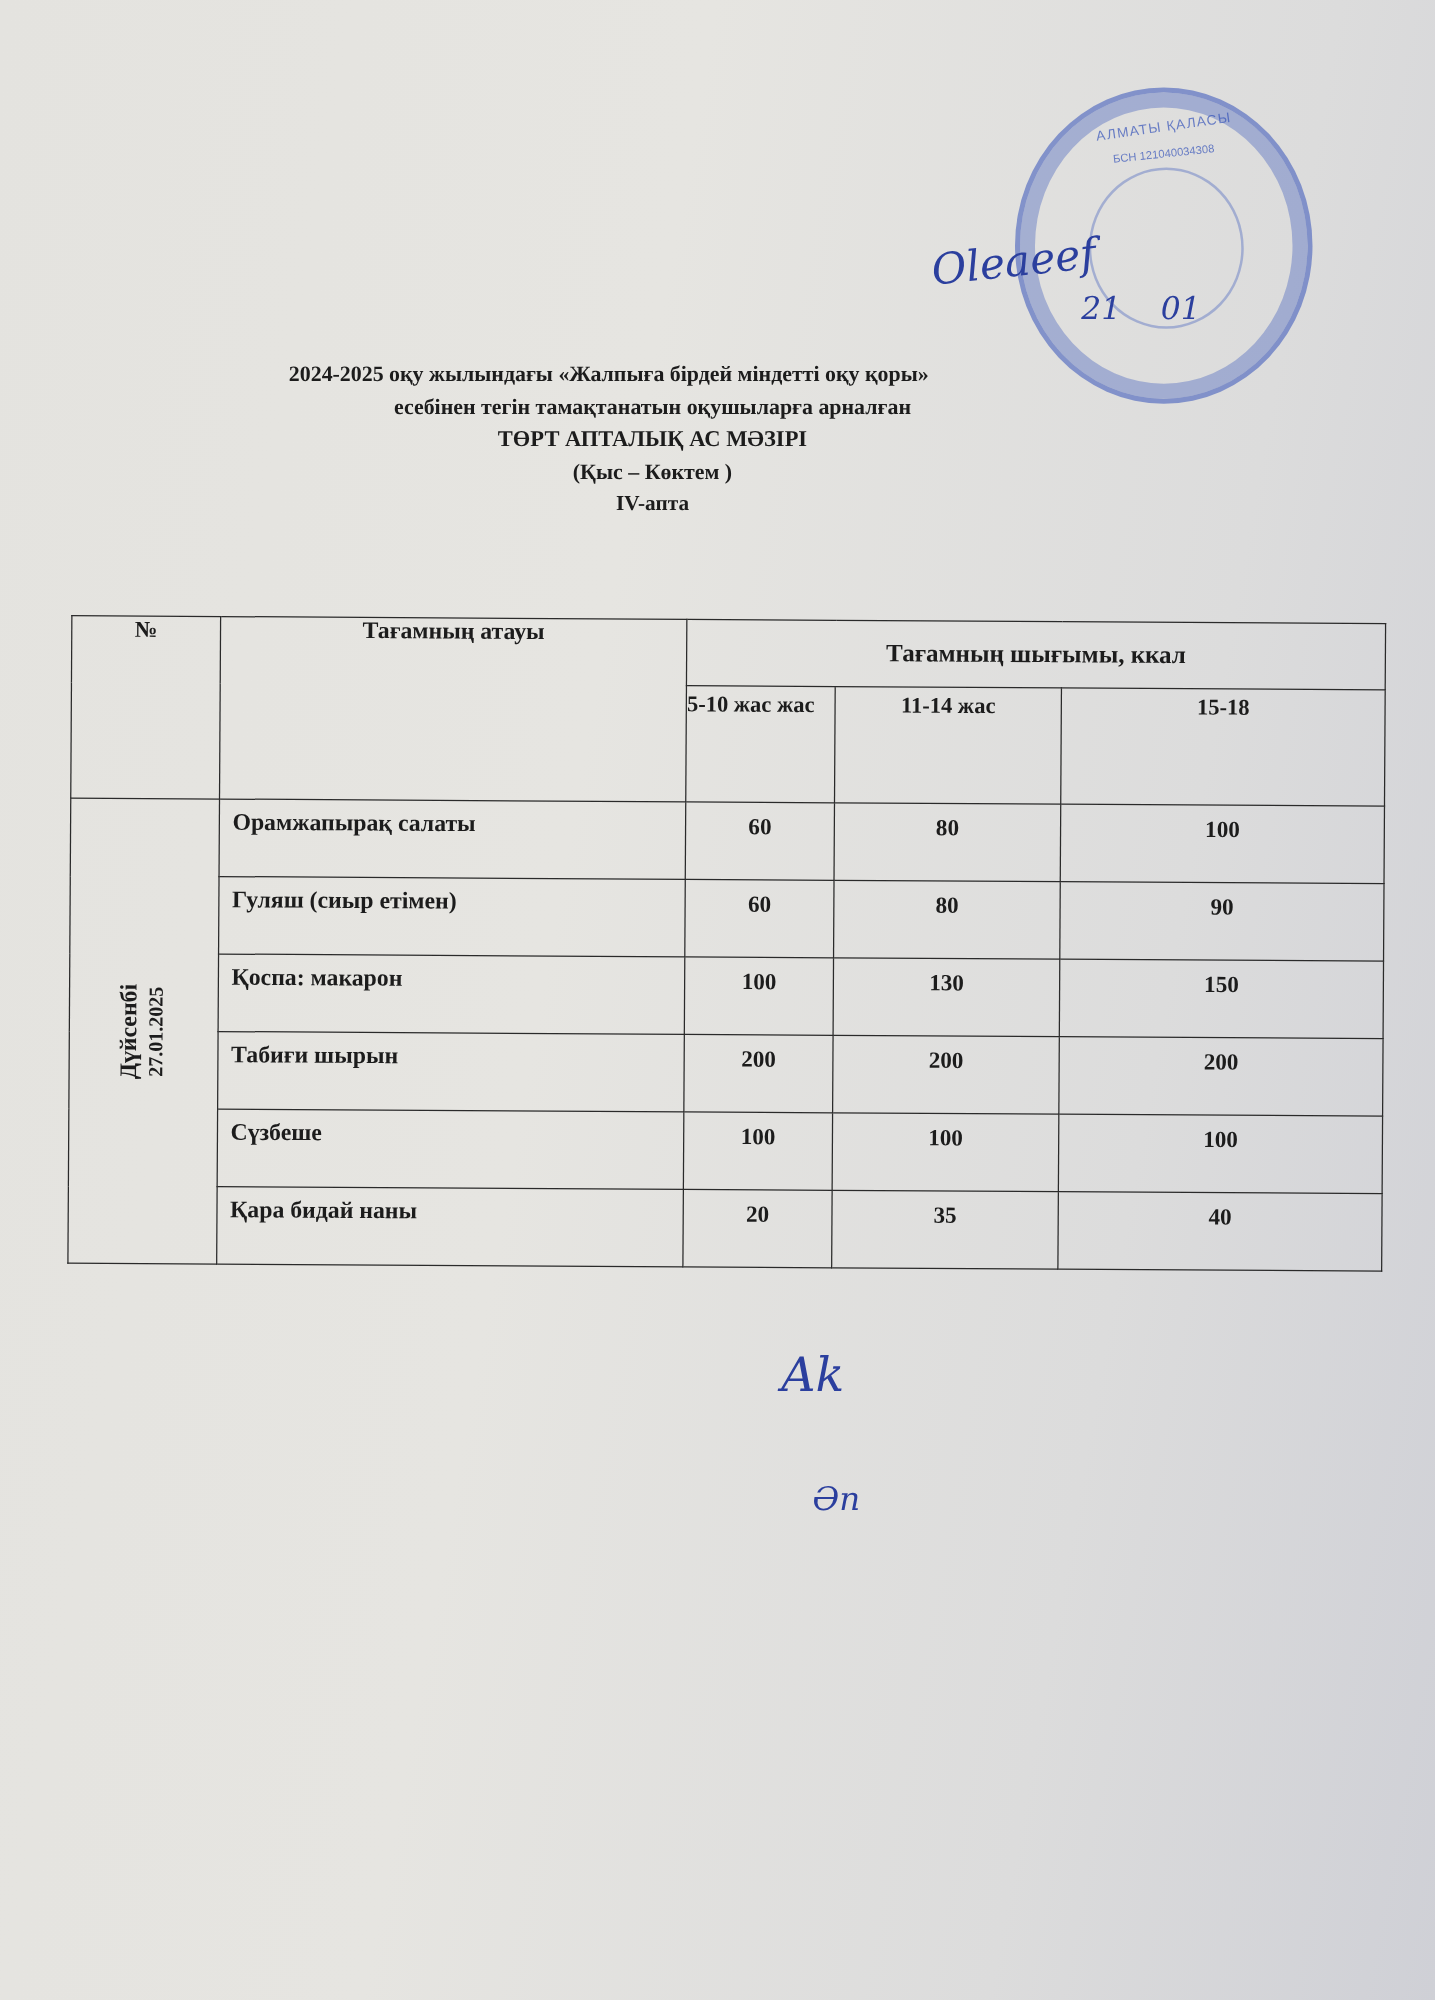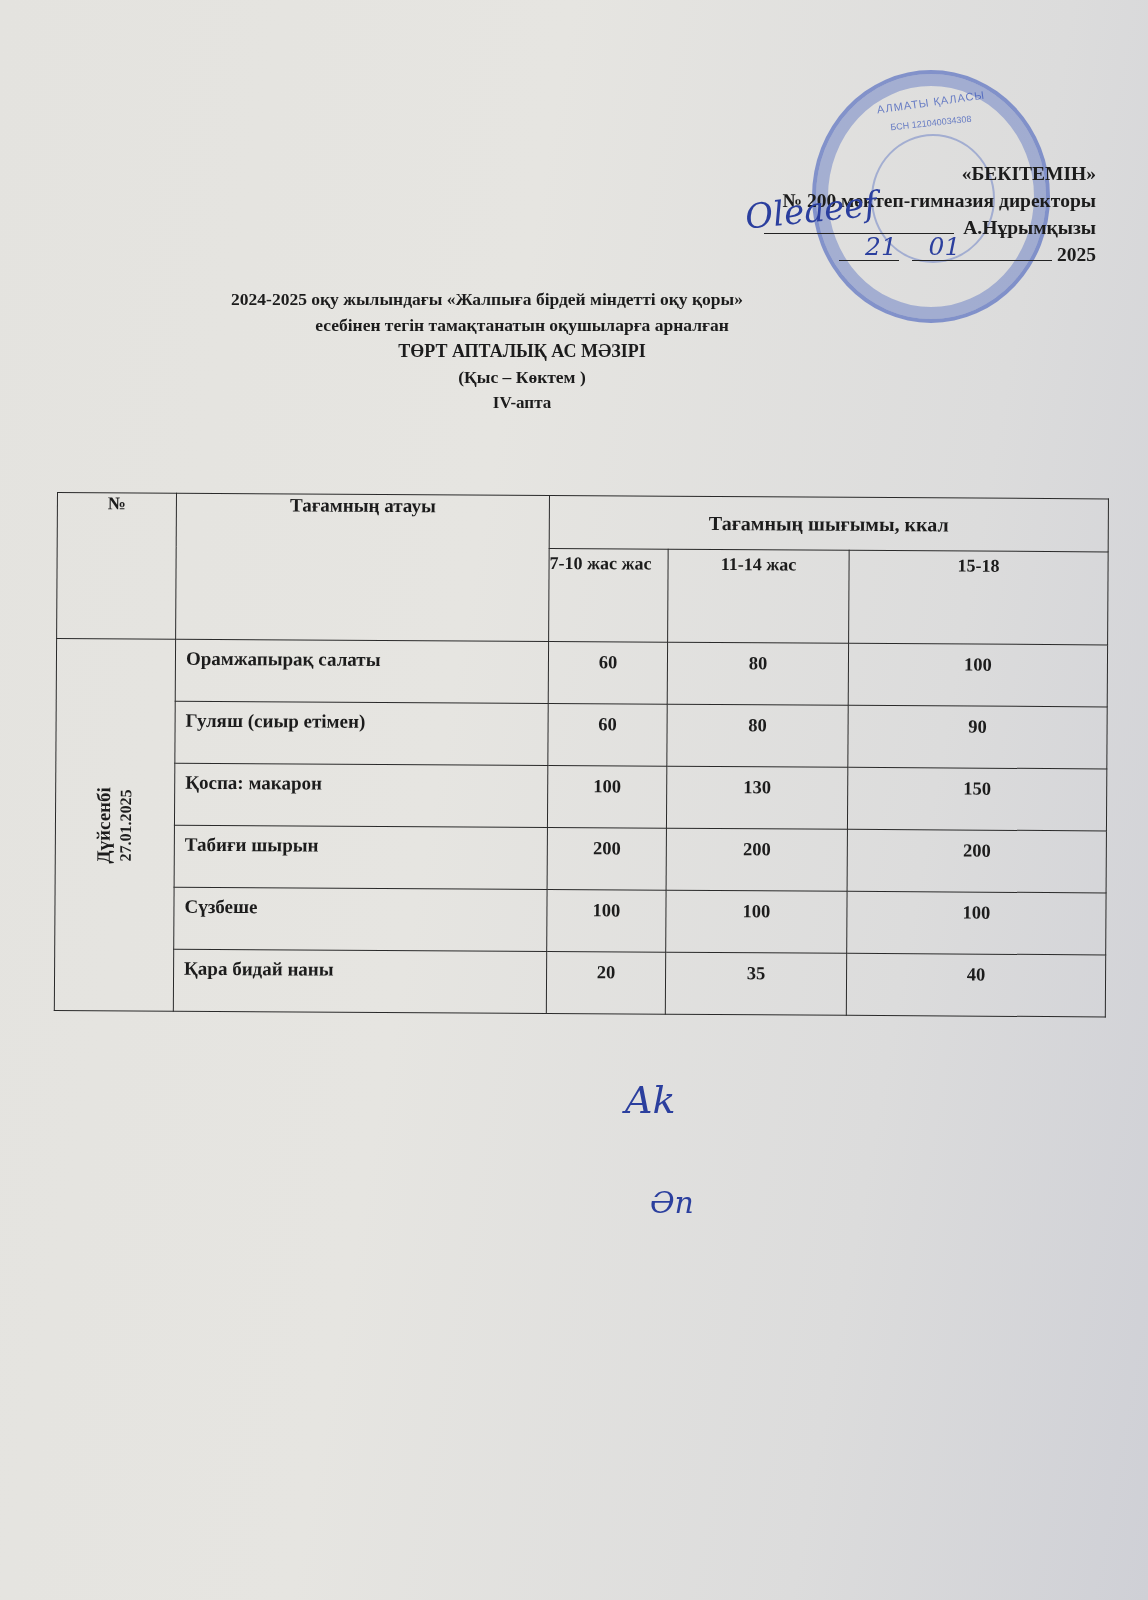--- a/index.html
+++ b/index.html
@@ -88,33 +88,20 @@
 <body>
 
 <div class="page">
 
   <div class="stamp">
     <div class="stamp-text">АЛМАТЫ ҚАЛАСЫ</div>
     <div class="stamp-bin">БСН 121040034308</div>
     <div class="stamp-inner"></div>
   </div>
 
-  <div class="approval">
-    <div class="line">«БЕКІТЕМІН»</div>
-    <div class="line">№ 200 мектеп-гимназия директоры</div>
-    <div class="line">
-      <span class="sig-line"></span>
-      <span>А.Нұрымқызы</span>
-    </div>
-    <div class="line">
-      <span class="date-a"></span>
-      <span class="date-b"></span>
-      <span>2025</span>
-    </div>
-  </div>
 
   <div class="signature" style="left:745px; top:190px; font-size:34px; transform:rotate(-6deg);">Oleaeef</div>
   <div class="signature" style="left:865px; top:232px; font-size:25px;">
     <span>21</span>&nbsp;&nbsp;&nbsp;&nbsp;<span>01</span>
   </div>
 
   <div class="title-block">
     <div class="t-line1">2024-2025 оқу жылындағы  «Жалпыға бірдей міндетті оқу қоры»</div>
     <div>есебінен тегін тамақтанатын оқушыларға арналған</div>
     <div class="t-menu">ТӨРТ АПТАЛЫҚ АС МӘЗІРІ</div>
@@ -123,21 +110,21 @@
   </div>
 
   <table class="menu">
     <tbody>
         <tr>
       <th class="h-no" rowspan="2">№</th>
       <th class="h-name" rowspan="2">Тағамның атауы</th>
       <th class="h-kcal" colspan="3">Тағамның шығымы, ккал</th>
     </tr>
     <tr>
-      <th class="h-age" style="width:118px;">7-10 жас жас</th>
+      <th class="h-age" style="width:118px;">5-10 жас жас</th>
       <th class="h-age center" style="width:180px;">11-14 жас</th>
       <th class="h-age center">15-18</th>
     </tr>
     <tr>
       <td class="day" rowspan="6">
         <div class="day-rot">
           <span class="day-name">Дүйсенбі</span>
           <span class="day-date">27.01.2025</span>
         </div>
       </td>
@@ -173,15 +160,15 @@
     <tr>
       <td class="dish">Қара бидай наны</td>
       <td class="val">20</td>
       <td class="val">35</td>
       <td class="val">40</td>
     </tr>
   </tbody>
     </table>
 
   <div class="signature" style="left:625px; top:1078px; font-size:38px;">Ak</div>
-  <div class="signature" style="left:650px; top:1185px; font-size:30px;">Ən</div>
+  <div class="signature" style="left:650px; top:1185px; font-size:26px;">Ən</div>
 
 </div>
 
 </body></html>

